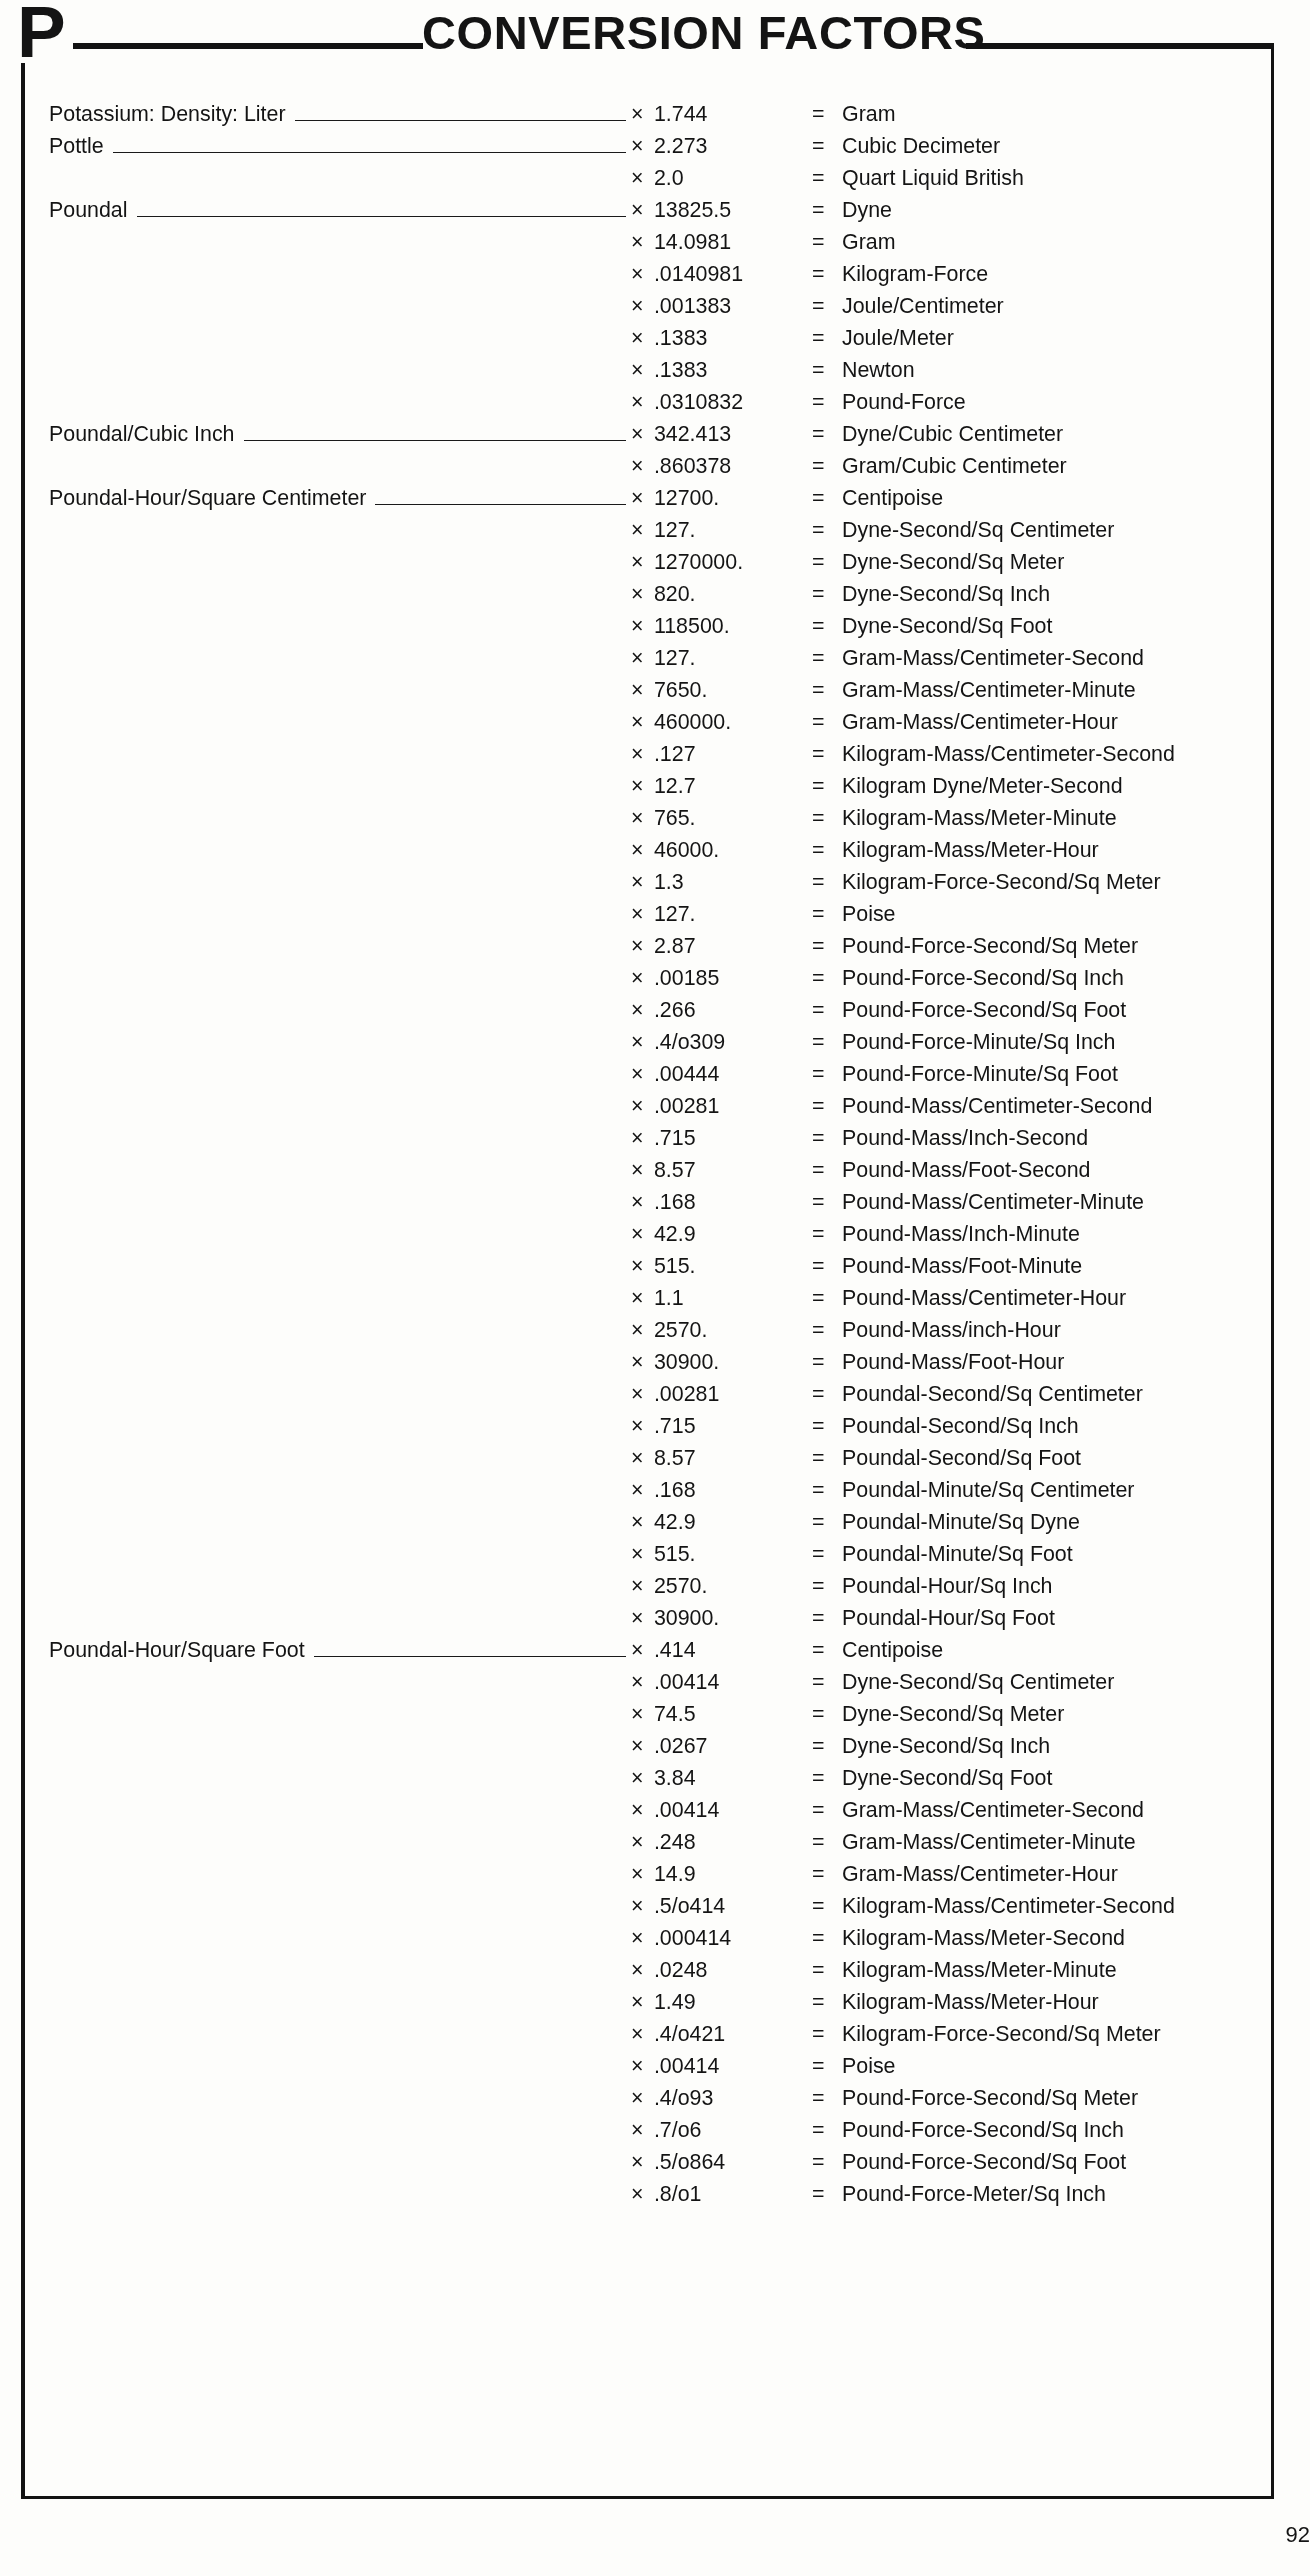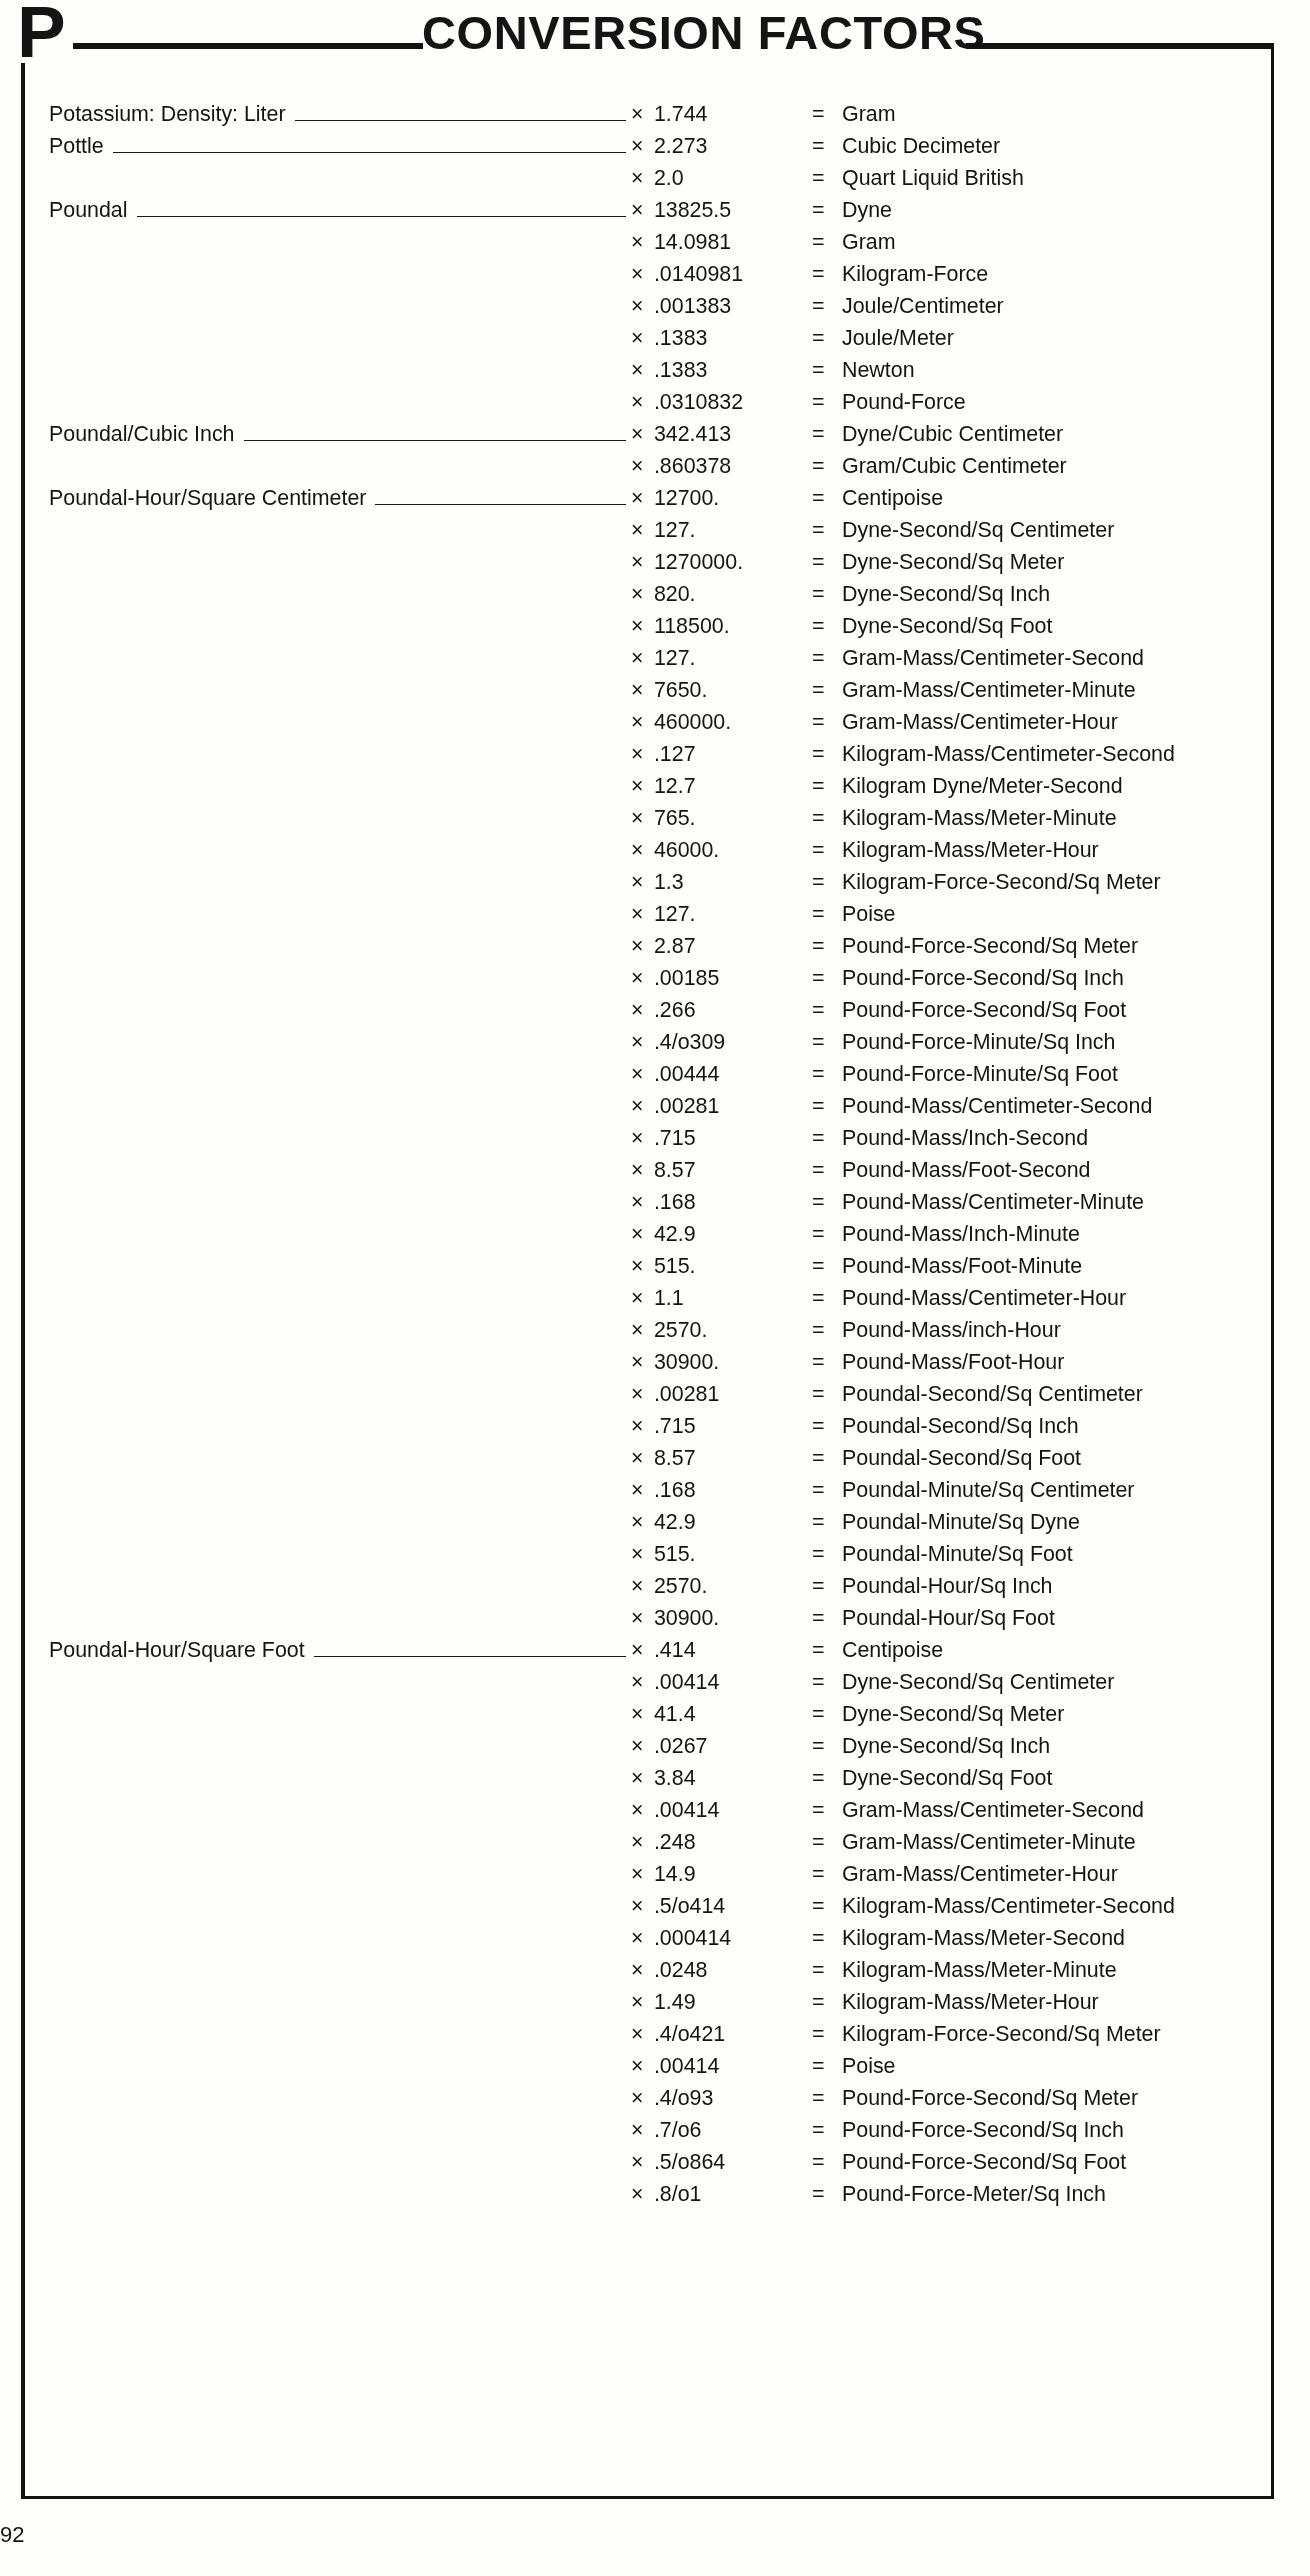--- a/index.html
+++ b/index.html
@@ -49,21 +49,21 @@
   }
   .factor-cell{flex:0 0 181px;}
   .sym{display:inline-block;}
   .factor-cell .sym{margin-right:10.4px;}
   .result-cell{flex:1;}
   .result-cell .sym{width:30px;}
   .val,.unit{white-space:nowrap;}
   
   .page-number{
     position:absolute;left:0;right:0;top:2522px;
-    text-align:left;font-size:22px;
+    text-align:right;font-size:22px;
   }
 </style>
 </head>
 <body>
 
 <div class="page">
 
   <div class="letter-p">P</div>
   <div class="rule rule-left"></div>
   <div class="page-title">CONVERSION FACTORS</div>
@@ -729,21 +729,21 @@
           <span class="sym">=</span>
           <span class="unit">Dyne-Second/Sq Centimeter</span>
         </div>
       </div>
       <div class="row">
         <div class="cell label-cell">
           <span class="label"></span>
         </div>
         <div class="cell factor-cell">
           <span class="sym">×</span>
-          <span class="val">41.4</span>
+          <span class="val">74.5</span>
         </div>
         <div class="cell result-cell">
           <span class="sym">=</span>
           <span class="unit">Dyne-Second/Sq Meter</span>
         </div>
       </div>
       <div class="row">
         <div class="cell label-cell">
           <span class="label"></span>
         </div>

